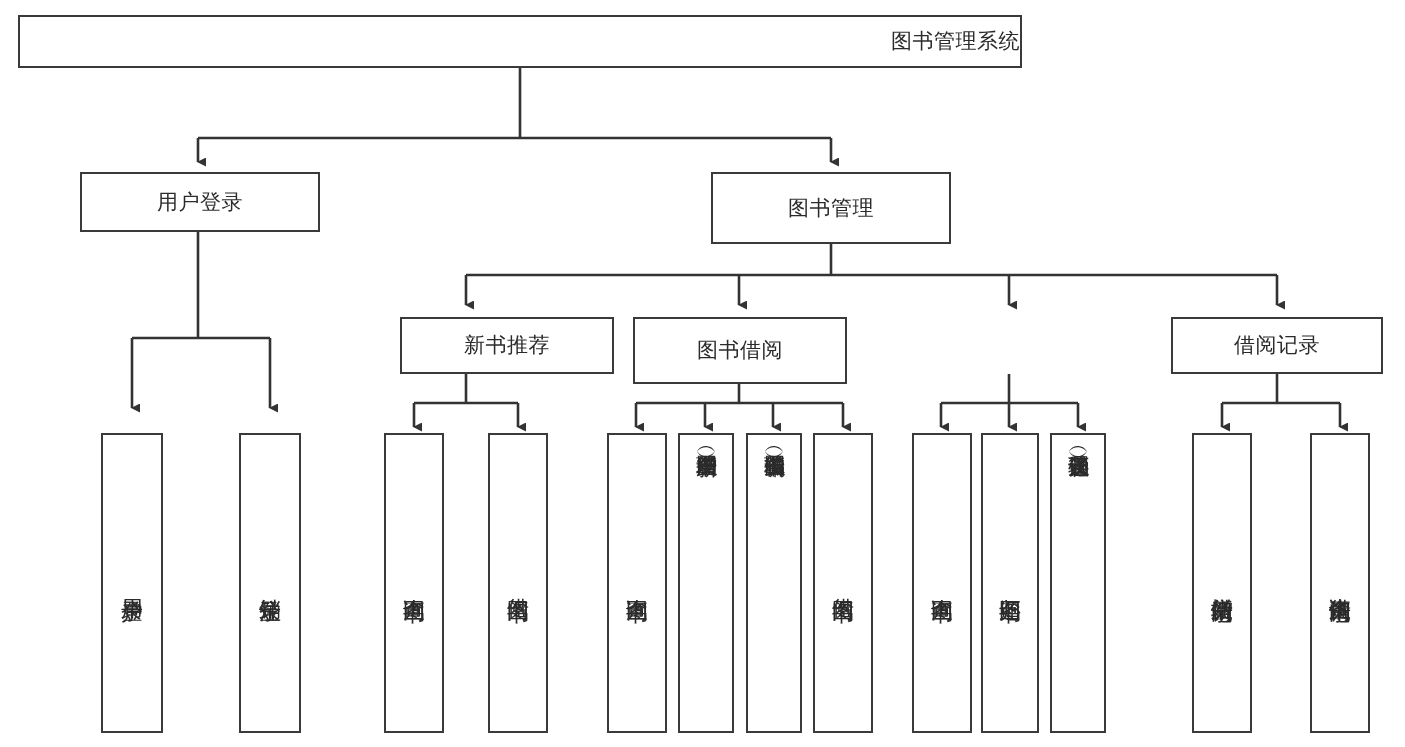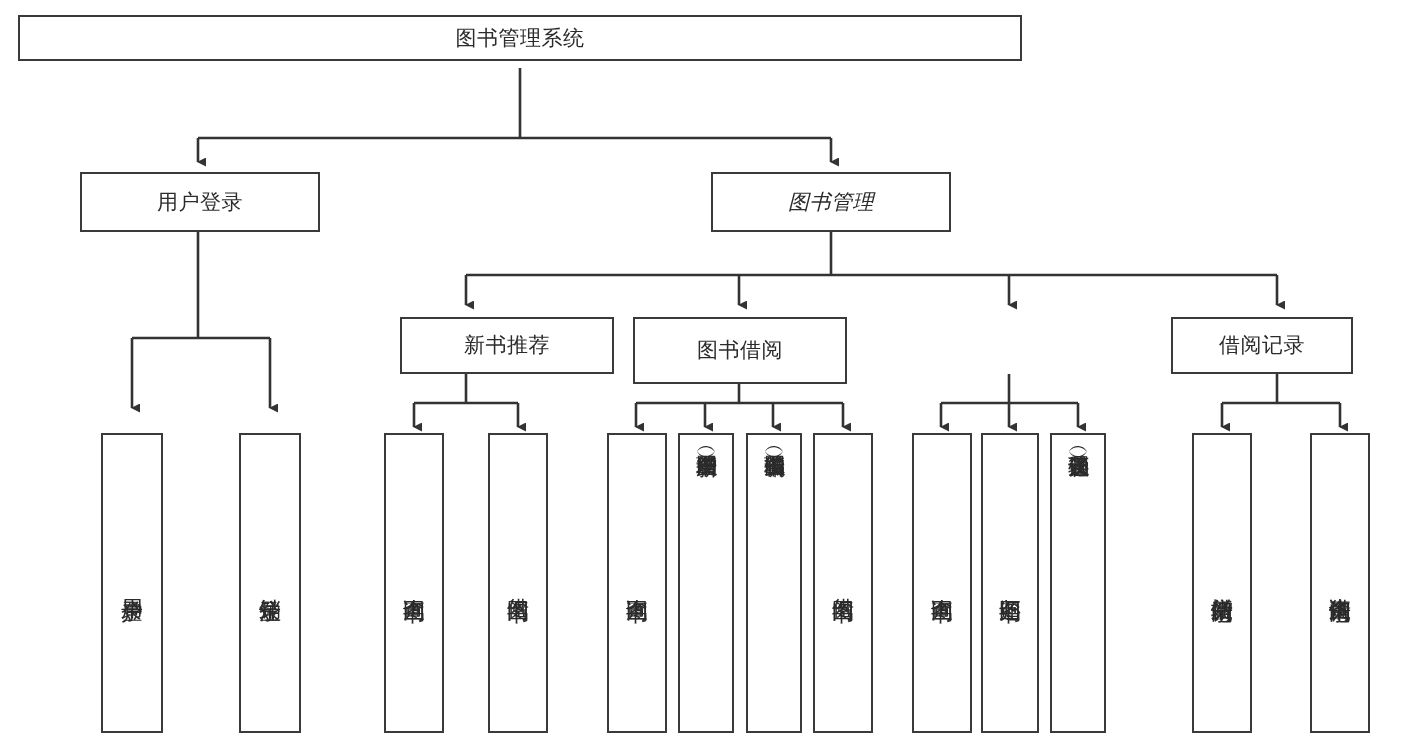--- a/index.html
+++ b/index.html
@@ -130,42 +130,42 @@
       <path d="M1009,403 L1009,427" marker-end="url(#arrowhead)"></path>
       <path d="M1078,403 L1078,427" marker-end="url(#arrowhead)"></path>
 
       <path d="M1277,374 L1277,403"></path>
       <path d="M1222,403 L1340,403"></path>
       <path d="M1222,403 L1222,427" marker-end="url(#arrowhead)"></path>
       <path d="M1340,403 L1340,427" marker-end="url(#arrowhead)"></path>
     </g>
   </svg>
 
-  <div class="node root" style="left:18px; top:15px; width:1004px; height:46px;">
+  <div class="node root" style="left:18px; top:15px; width:1004px; height:53px;justify-content:flex-end;">
     <span class="node-label">图书管理系统</span>
   </div>
 
   <div class="node" style="left:80px; top:172px; width:240px; height:60px;">
     <span class="node-label">用户登录</span>
   </div>
 
-  <div class="node" style="left:711px; top:172px; width:240px; height:60px;font-style:italic;">
+  <div class="node" style="left:711px; top:172px; width:240px; height:72px;">
     <span class="node-label">图书管理</span>
   </div>
 
   <div class="node" style="left:360px; top:317px; width:214px; height:57px;margin-left:40px;">
     <span class="node-label">新书推荐</span>
   </div>
 
   <div class="node" style="left:633px; top:317px; width:214px; height:67px;">
     <span class="node-label">图书借阅</span>
   </div>
 
 
-  <div class="node" style="left:1171px; top:317px; width:182px; height:57px;font-family:Liberation Serif, serif;">
+  <div class="node" style="left:1171px; top:317px; width:212px; height:57px;font-family:Liberation Serif, serif;">
     <span class="node-label">借阅记录</span>
   </div>
 
   <div class="node leaf" style="left:101px; top:433px; width:62px; height:300px;">
     <span class="node-label">用户登录</span>
   </div>
 
   <div class="node leaf" style="left:239px; top:433px; width:62px; height:300px;">
     <span class="node-label">注销登录</span>
   </div>

